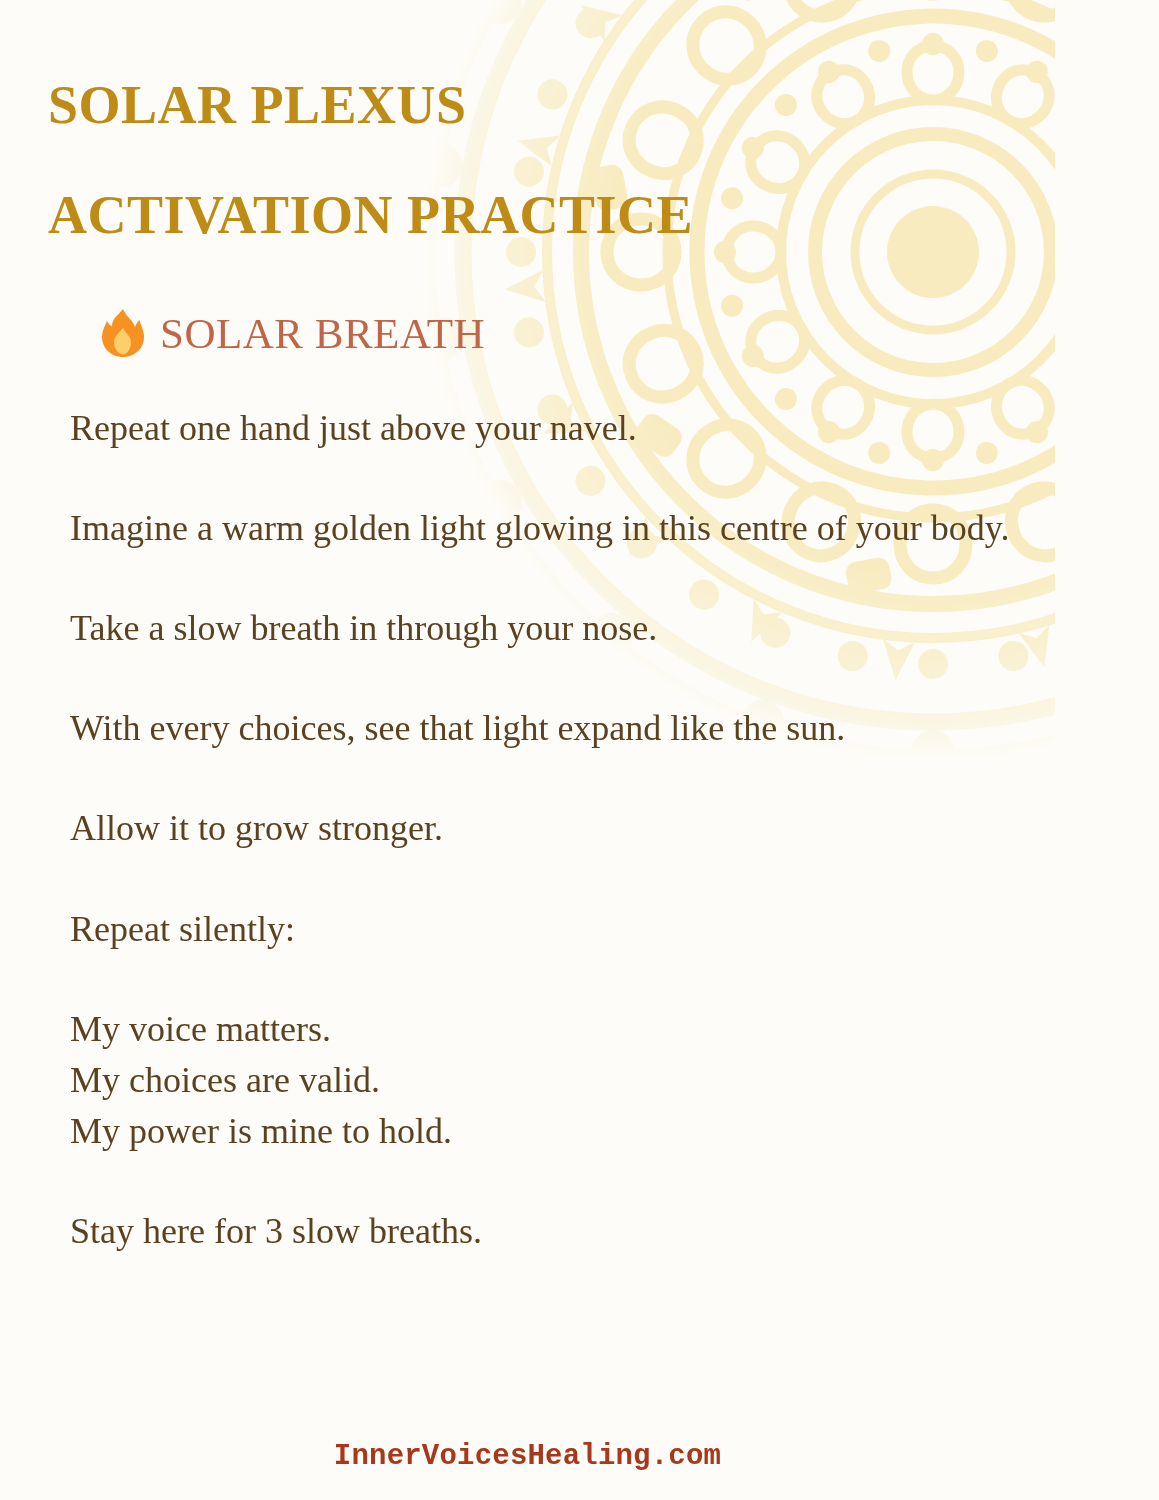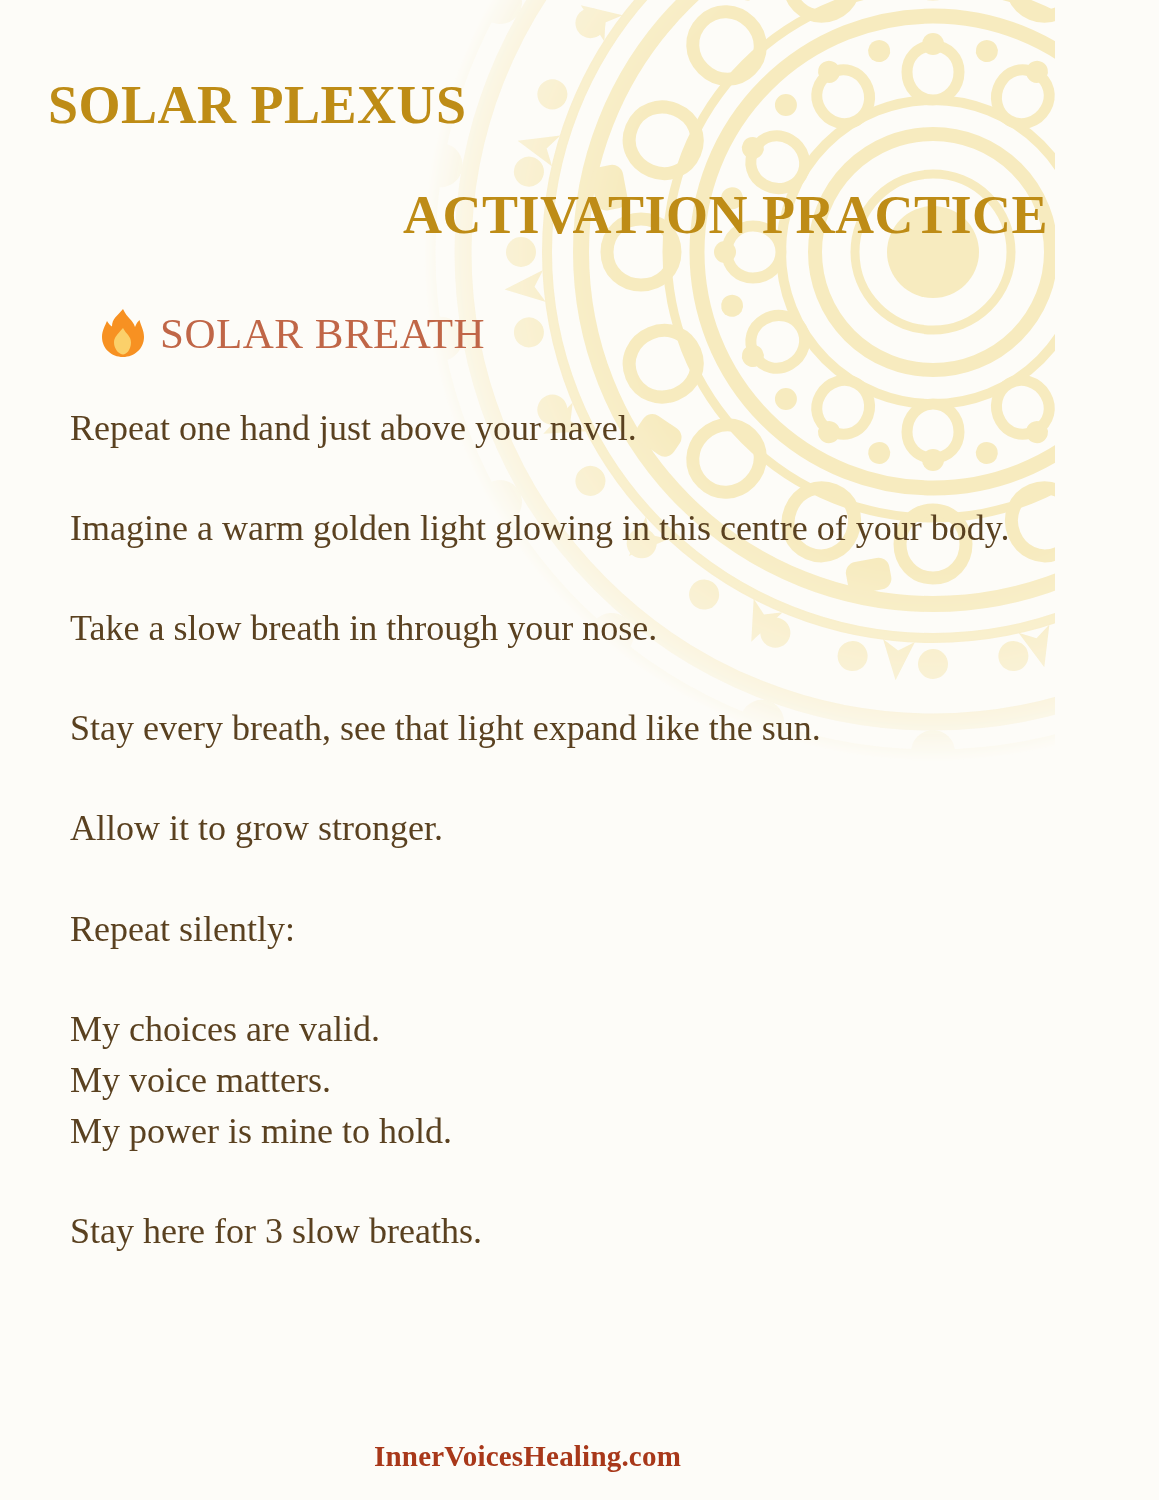--- a/index.html
+++ b/index.html
@@ -59,21 +59,20 @@
     font-weight: bold;
     font-size: 54px;
     line-height: 1.0;
     letter-spacing: 0.5px;
     color: #BE8C16;
     margin: 0 0 56px 0;
     white-space: nowrap;
   }
   .title-line.second {
     margin-bottom: 4px;
-    text-align: right;
   }
 
   .subtitle-row {
     position: absolute;
     left: 100px;
     top: 308px;
     display: flex;
     align-items: center;
     gap: 14px;
   }
@@ -122,21 +121,21 @@
   .affirmations { margin: 0 0 49px 0; }
 
   .footer {
     position: absolute;
     left: 0;
     right: 0;
     top: 1440px;
     text-align: center;
   }
   .footer-text {
-    font-family: Liberation Serif, serif;
+    font-family: Liberation Mono, monospace;
     font-weight: bold;
     font-size: 29px;
     letter-spacing: 0.2px;
     color: #A8381A;
   }
 </style>
 </head>
 <body>
 
 <div id="page">
@@ -598,27 +597,27 @@
           <path d="M23 20 C26 26 31 28 31 34.5 C31 41.5 26.5 46.5 23 46.5 C19.5 46.5 14 41.5 14 34.5 C14 29 18 26 23 20 Z" fill="#FBD06A"></path>
         </svg>
       </span>
       <span class="subtitle-text">SOLAR BREATH</span>
     </div>
 
     <div class="body-block">
       <p class="para">Repeat one hand just above your navel.</p>
       <p class="para">Imagine a warm golden light glowing in this centre of your body.</p>
       <p class="para">Take a slow breath in through your nose.</p>
-      <p class="para">Stay every breath, see that light expand like the sun.</p>
+      <p class="para">With every choices, see that light expand like the sun.</p>
       <p class="para">Allow it to grow stronger.</p>
       <p class="para">Repeat silently:</p>
 
       <div class="affirmations">
+        <p class="aff-line">My voice matters.</p>
         <p class="aff-line">My choices are valid.</p>
-        <p class="aff-line">My voice matters.</p>
         <p class="aff-line">My power is mine to hold.</p>
       </div>
 
       <p class="para tight">Stay here for 3 slow breaths.</p>
     </div>
 
     <div class="footer">
       <span class="footer-text">InnerVoicesHealing.com</span>
     </div>
 

